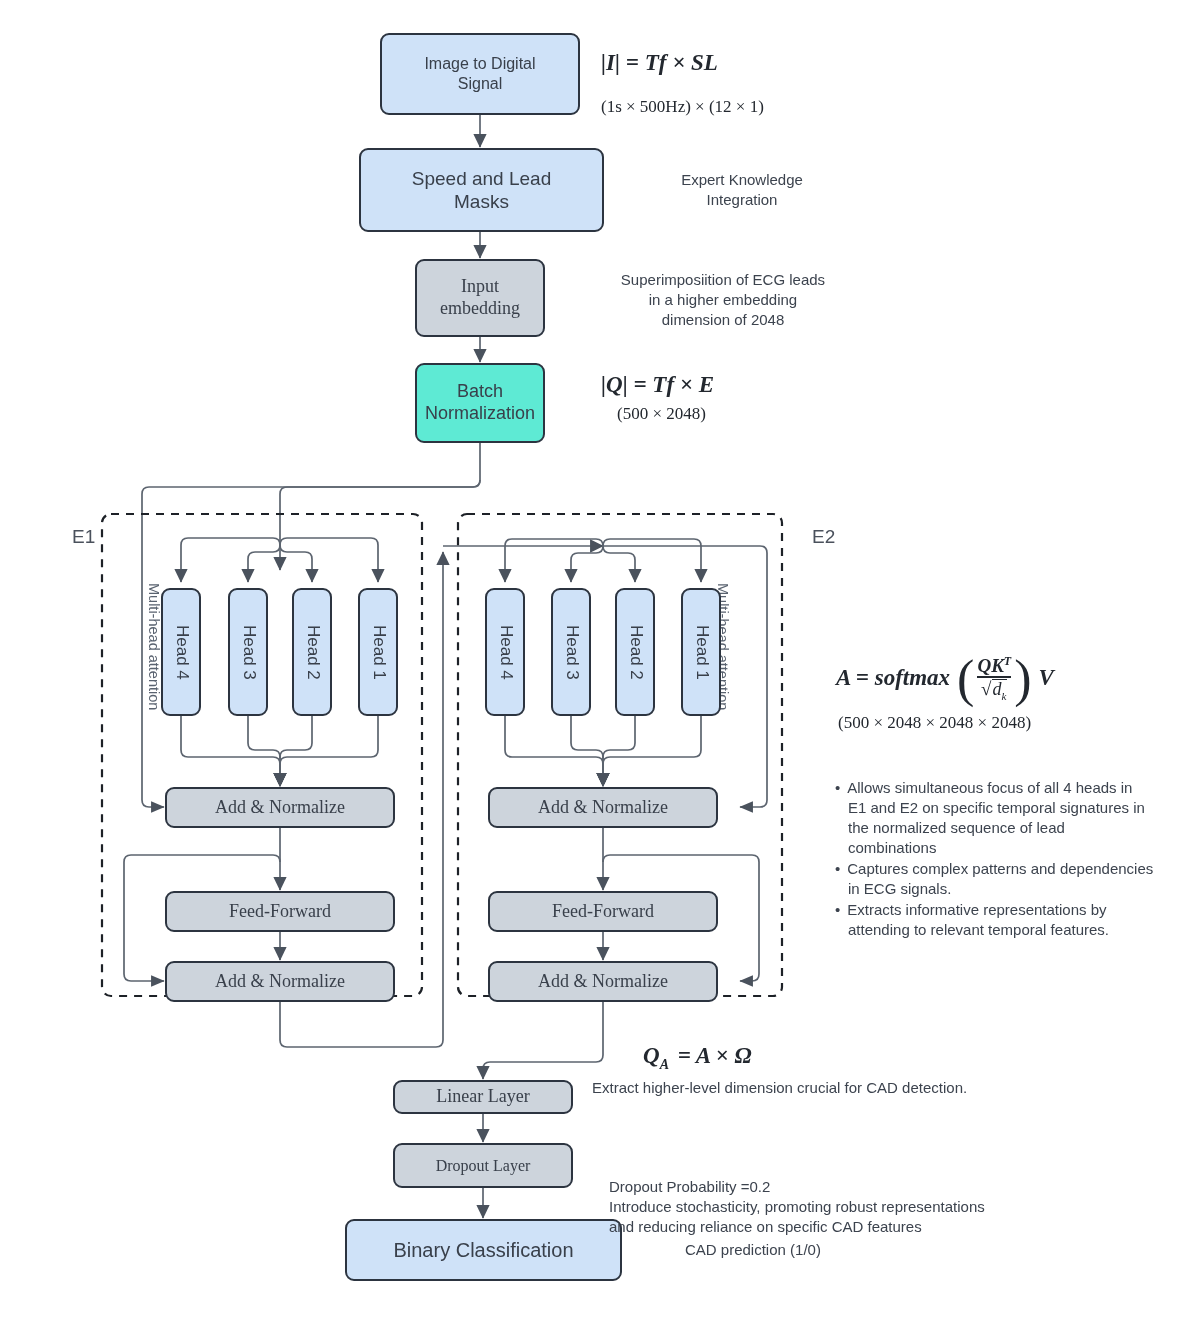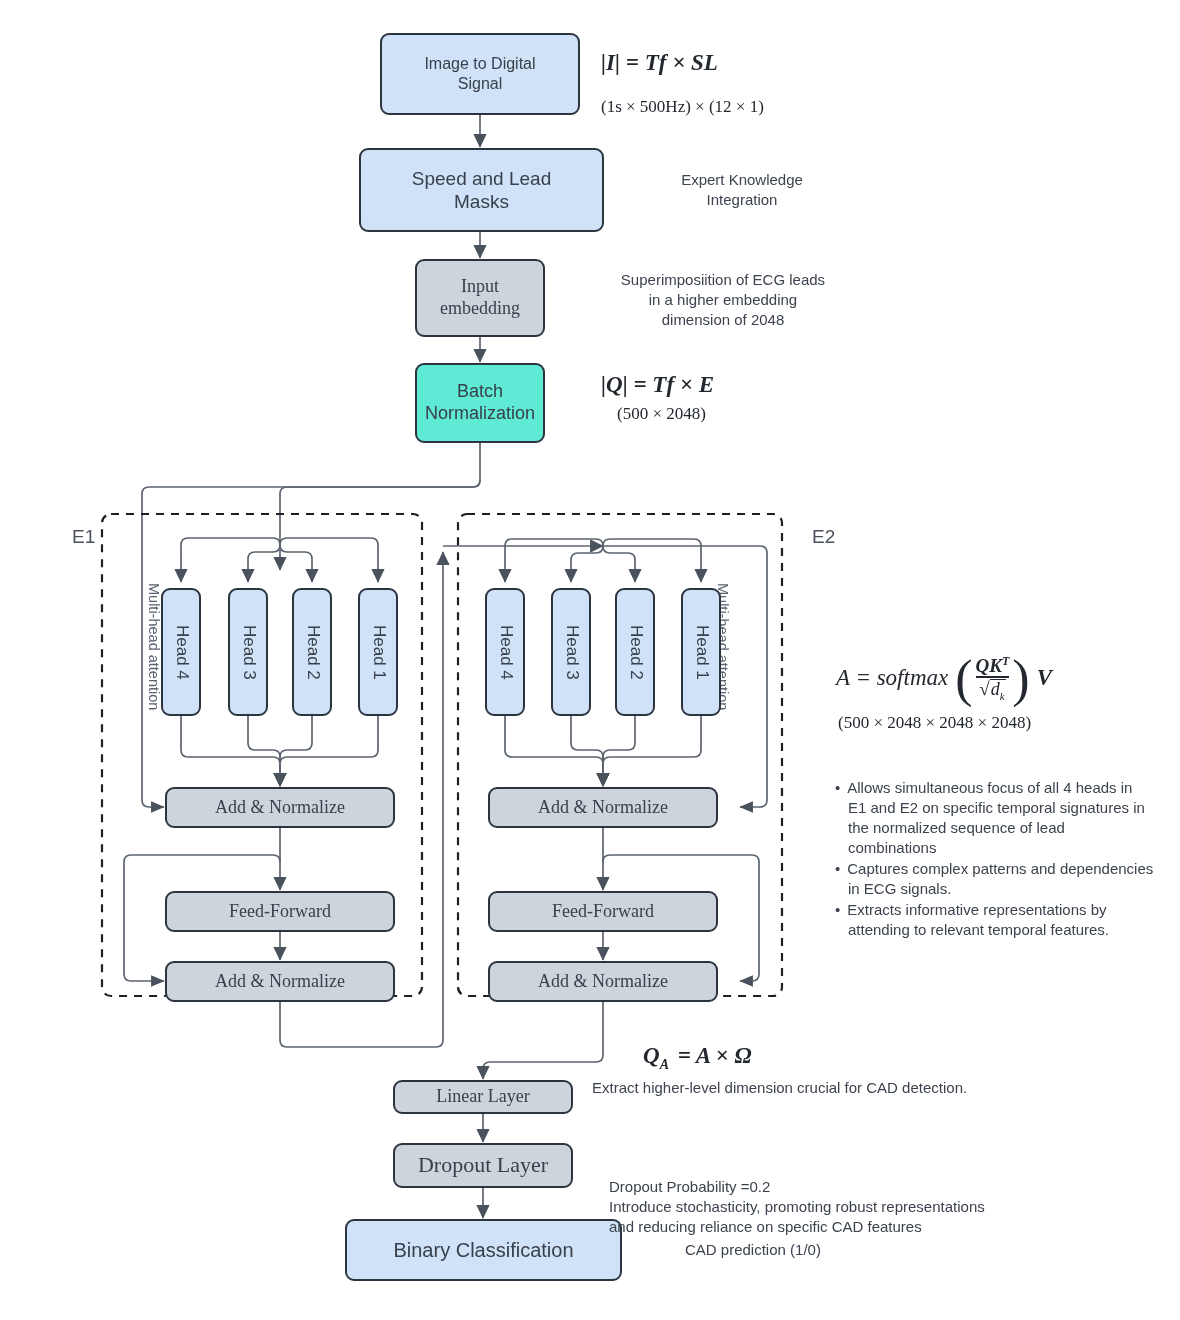--- a/index.html
+++ b/index.html
@@ -114,21 +114,21 @@
 Masks</div>
 
   <div class="nodebox gray" style="left: 415px; top: 259px; width: 130px; height: 78px; font-size: 18px; white-space: pre-line;">Input
 embedding</div>
 
   <div class="nodebox white" style="left: 415px; top: 363px; width: 130px; height: 80px; font-size: 18px; white-space: pre-line;">Batch
 Normalization</div>
 
   <div class="nodebox gray" style="left: 393px; top: 1080px; width: 180px; height: 34px; font-size: 18px; white-space: pre-line;">Linear Layer</div>
 
-  <div class="nodebox gray" style="left: 393px; top: 1143px; width: 180px; height: 45px; font-size: 22px; white-space: pre-line;">Dropout Layer</div>
+  <div class="nodebox gray" style="left: 393px; top: 1143px; width: 180px; height: 45px; font-size: 16px; white-space: pre-line;">Dropout Layer</div>
 
   <div class="nodebox blue" style="left: 345px; top: 1219px; width: 277px; height: 62px; font-size: 20px; white-space: pre-line;">Binary Classification</div>
 
   <div class="elabel" style="left:72px;top:526px;">E1</div>
   <div class="vtext cw" style="left:162px;top:583px;">Multi-head attention</div>
 
   <div class="nodebox head" style="left:161px;top:588px;width:40px;height:128px;">
     <span>Head 4</span>
   </div>
   <div class="nodebox head" style="left:228px;top:588px;width:40px;height:128px;">
@@ -173,21 +173,21 @@
 
   <div class="annot center" style="left: 583px; top: 270px; width: 280px; white-space: pre-line;">Superimposiition of ECG leads
 in a higher embedding
 dimension of 2048</div>
 
   <div class="eqimg eqmain" style="left:601px;top:372px;">|Q| = Tf × E</div>
   <div class="eqimg dimtxt" style="left:617px;top:404px;">(500 × 2048)</div>
 
   <div style="position:absolute;left:836px;top:655px;display:flex;align-items:center;
               font-family:'Liberation Serif','DejaVu Serif',serif;color:#23282f;">
-    <span class="eqmain" style="font-weight:normal;">A = softmax</span>
+    <span class="eqmain" style="font-weight:bold;">A = softmax</span>
     <span style="font-size:52px;font-weight:300;margin:0 3px 0 7px;line-height:0.72;">(</span>
     <span style="display:inline-flex;flex-direction:column;align-items:center;line-height:1;">
       <span style="font-style:italic;font-weight:bold;font-size:19px;padding-bottom:1px;">
         <span>QK</span><sup style="font-size:12px;">T</sup>
       </span>
       <span style="display:block;width:100%;height:1.6px;background:#23282f;"></span>
       <span style="font-size:18px;padding-top:1px;display:inline-flex;align-items:flex-start;">
         <span style="font-size:19px;">√</span>
           <span style="border-top:1.4px solid #23282f;font-style:italic;padding:0 1px;">
           <span>d</span><sub style="font-size:11px;">k</sub>

